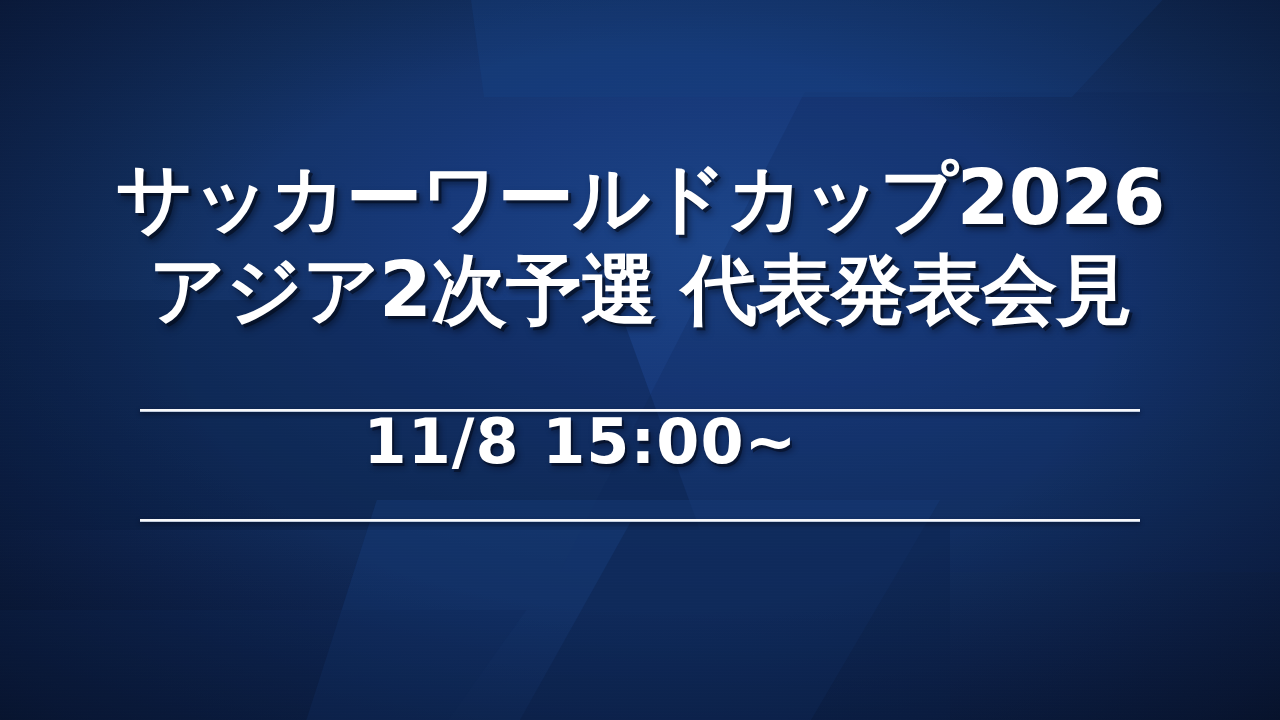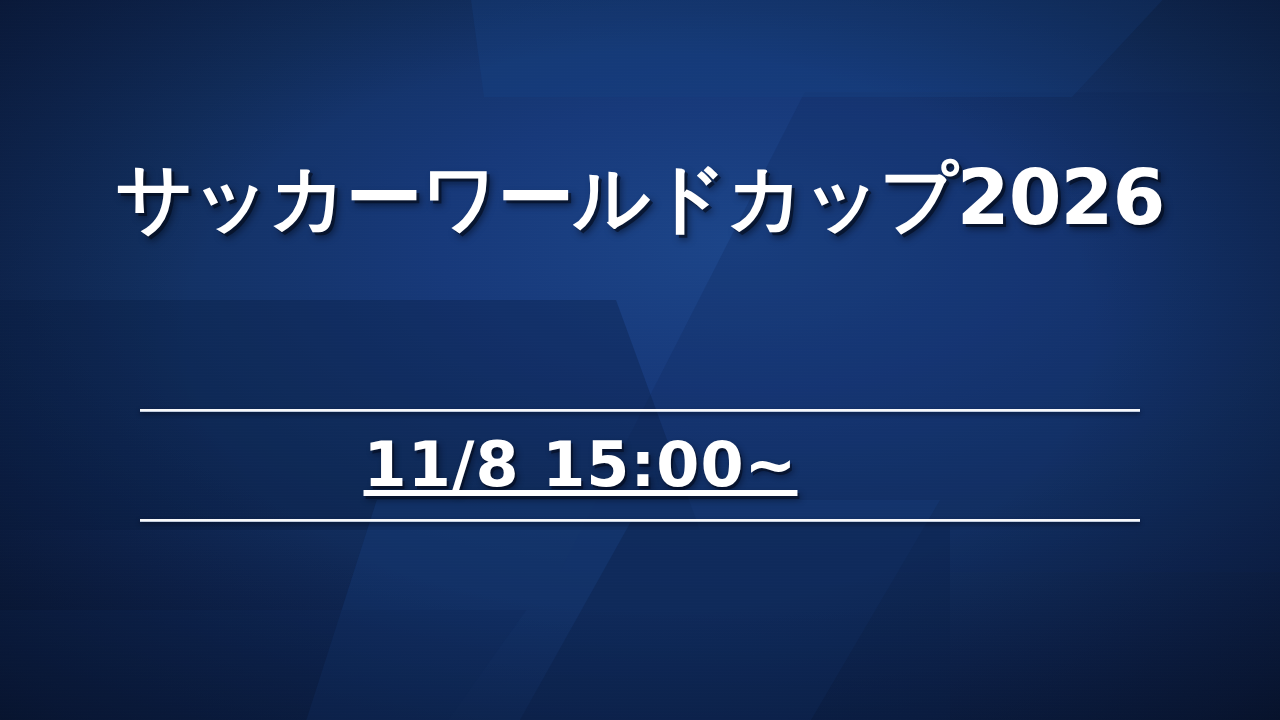--- a/index.html
+++ b/index.html
@@ -147,34 +147,33 @@
       rgba(255,255,255,0.97) 60%,
       rgba(190,205,230,0.80) 100%);
     box-shadow: 0 2px 4px rgba(2,7,20,0.55);
   }
   .rule-top    { top: 409px; }
   .rule-bottom { top: 519px; }
 
   .datetime {
     position: absolute;
     left: 0;
-    top: 425px;
+    top: 402px;
     width: 1161px;
     text-align: center;
     font-family: "DejaVu Sans", "Liberation Sans", sans-serif;
     font-weight: bold;
     font-size: 62px;
     line-height: 80px;
     color: #ffffff;
     letter-spacing: 1px;
     white-space: nowrap;
     text-shadow:
        2px 3px 0 rgba(3,10,26,0.52),
        3px 4px 6px rgba(2,7,20,0.48);
-    text-decoration: underline;
   }
 </style>
 </head>
 <body>
 
 <div id="screen">
 
   <div class="bg-base"></div>
   <div class="shape band-e"></div>
   <div class="shape band-f"></div>
@@ -183,20 +182,21 @@
   <div class="shape band-c"></div>
   <div class="shape band-d"></div>
   <div class="noise"></div>
   <div class="bg-vignette"></div>
 
 
   <div class="content">
 
     <div class="title-block">
       <div class="title-line">サッカーワールドカップ2026</div>
+      <div class="title-line">アジア2次予選 代表発表会見</div>
     </div>
 
     <div class="rule rule-top"></div>
 
     <div class="datetime">11/8 15:00~</div>
 
     <div class="rule rule-bottom"></div>
 
   </div>
 </div>

